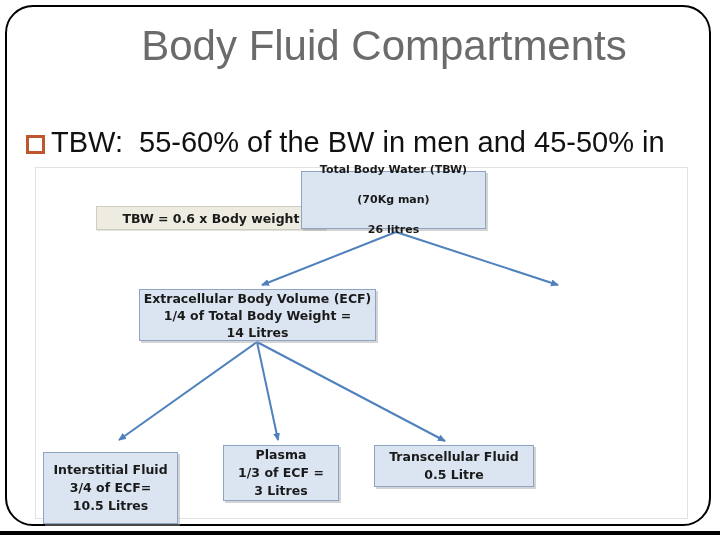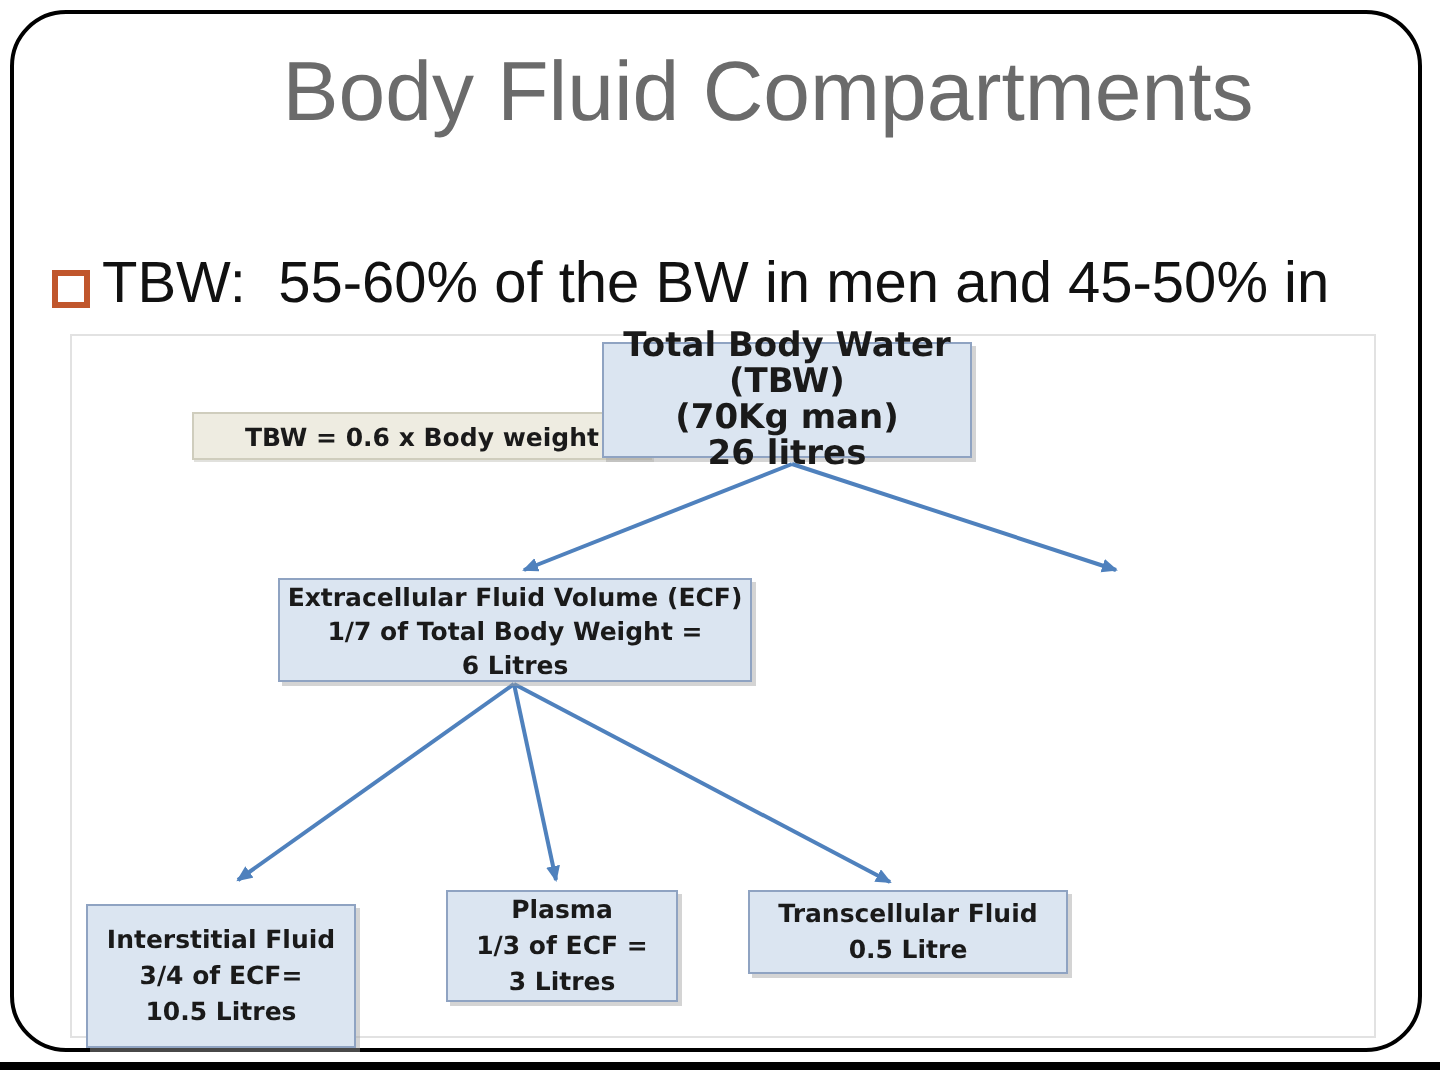--- a/index.html
+++ b/index.html
@@ -44,21 +44,21 @@
     position: absolute; box-sizing: border-box;
     background: #dbe5f1; border: 1px solid #8fa3c2;
     box-shadow: 2px 2px 0 rgba(160,160,160,0.45);
     display: flex; flex-direction: column; justify-content: center;
     align-items: center; text-align: center;
     font-family: "DejaVu Sans", sans-serif; font-weight: bold;
     color: #1a1a1a;
   }
   .node span { display: block; }
 
-  .node-tbw   { left: 265px; top: 3px;   width: 185px; height: 58px; font-size: 17px; line-height: 18px; }
+  .node-tbw   { left: 265px; top: 3px;   width: 185px; height: 58px; font-size: 11px; line-height: 18px; gap: 12px; }
   .node-ecf   { left: 103px; top: 121px; width: 237px; height: 52px; font-size: 12.5px; line-height: 17px; }
   .node-icf   { left: 412px; top: 121px; width: 231px; height: 52px; font-size: 12.5px; line-height: 17px; }
   .node-int   { left: 7px;   top: 284px; width: 135px; height: 72px; font-size: 12.5px; line-height: 18px; }
   .node-pla   { left: 187px; top: 277px; width: 116px; height: 56px; font-size: 12.5px; line-height: 18px; }
   .node-tra   { left: 338px; top: 277px; width: 160px; height: 42px; font-size: 12.5px; line-height: 18px; }
 
   .node-formula {
     position: absolute; left: 60px; top: 38px; width: 230px; height: 24px;
     box-sizing: border-box; background: #eeece1; border: 1px solid #cfcdbd;
     display: flex; align-items: center; justify-content: center;
@@ -99,23 +99,23 @@
 
   <div class="node-formula">TBW = 0.6 x Body weight</div>
 
   <div class="node node-tbw">
     <span>Total Body Water (TBW)</span>
     <span>(70Kg man)</span>
     <span>26 litres</span>
   </div>
 
   <div class="node node-ecf">
-    <span>Extracellular Fluid Volume (ECF)</span>
-    <span>1/7 of Total Body Weight =</span>
-    <span>6 Litres</span>
+    <span>Extracellular Body Volume (ECF)</span>
+    <span>1/4 of Total Body Weight =</span>
+    <span>14 Litres</span>
   </div>
 
 
   <div class="node node-int">
     <span>Interstitial Fluid</span>
     <span>3/4 of ECF=</span>
     <span>10.5 Litres</span>
   </div>
 
   <div class="node node-pla">

